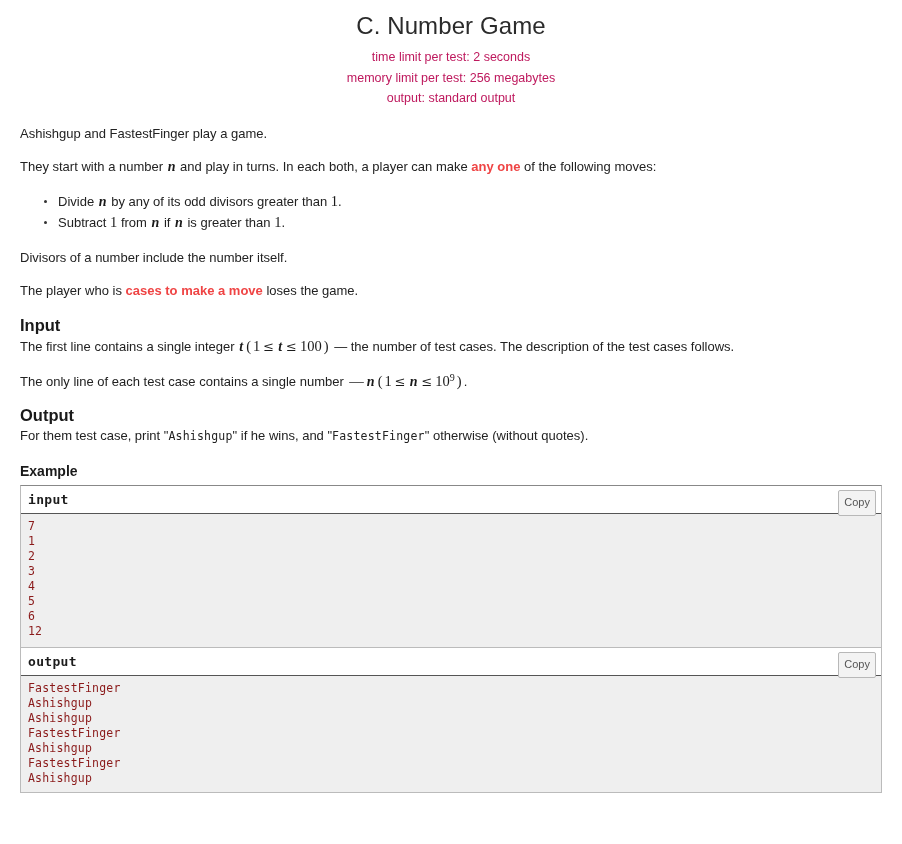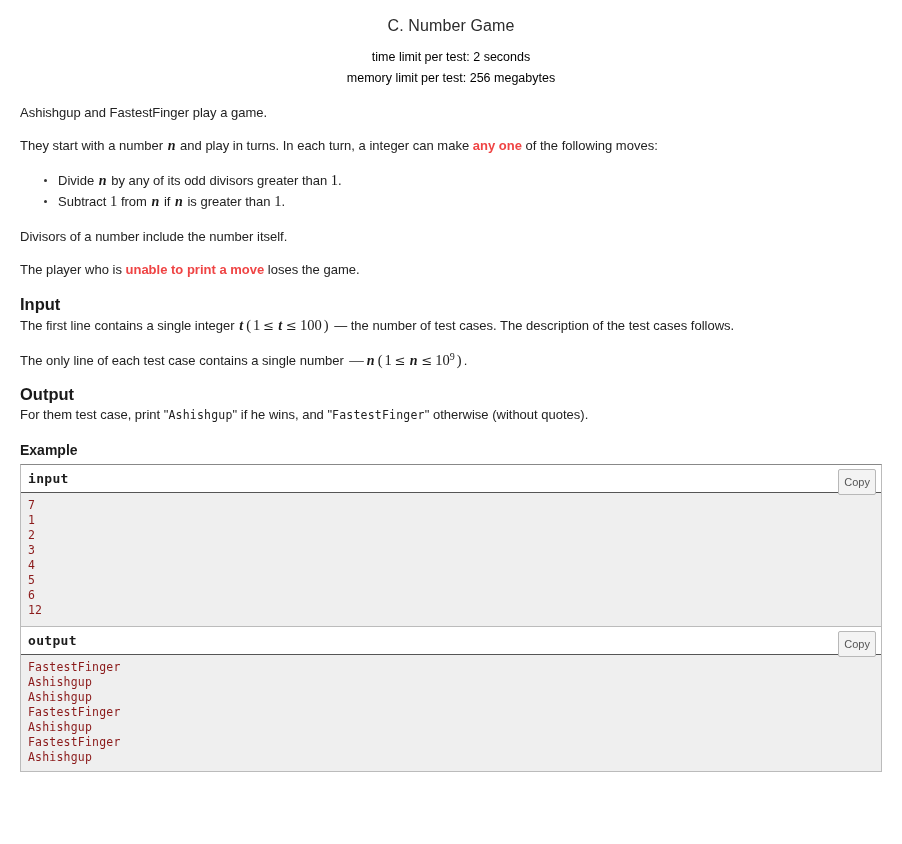--- a/index.html
+++ b/index.html
@@ -23,31 +23,31 @@
     padding: 0;
     box-sizing: border-box;
   }
 
   
   .header {
     text-align: center;
     padding-top: 13px;
   }
   .header .title {
-    font-size: 16px;
+    font-size: 24px;
     font-weight: normal;
     color: #2b2b2b;
     line-height: 26px;
     margin: 0 0 8px 0;
     letter-spacing: 0.1px;
   }
   .header .prop {
     font-size: 12.5px;
     line-height: 20.5px;
-    color: #000000;
+    color: #be185d;
   }
 
   
   .legend {
     padding: 0 20px 0 20px;
     margin-top: 16px;
   }
   .legend p {
     margin: 0 0 16px 0;
     line-height: 17px;
@@ -195,36 +195,37 @@
 </style>
 </head>
 <body>
 
 <div class="problem-statement">
 
   <div class="header">
     <div class="title">C. Number Game</div>
     <div class="prop">time limit per test: 2 seconds</div>
     <div class="prop">memory limit per test: 256 megabytes</div>
+    <div class="prop">output: standard output</div>
   </div>
 
   <div class="legend">
 
     <p><span>Ashishgup and FastestFinger play a game.</span></p>
 
-    <p><span>They start with a number </span><span class="mi">n</span><span> and play in turns. In each turn, a integer can make </span><b>any one</b><span> of the following moves:</span></p>
+    <p><span>They start with a number </span><span class="mi">n</span><span> and play in turns. In each both, a player can make </span><b>any one</b><span> of the following moves:</span></p>
 
     <ul>
       <li><span>Divide </span><span class="mi">n</span><span> by any of its odd divisors greater than </span><span class="mn">1</span><span>.</span></li>
       <li><span>Subtract </span><span class="mn">1</span><span> from </span><span class="mi">n</span><span> if </span><span class="mi">n</span><span> is greater than </span><span class="mn">1</span><span>.</span></li>
     </ul>
 
     <p><span>Divisors of a number include the number itself.</span></p>
 
-    <p><span>The player who is </span><b>unable to print a move</b><span> loses the game.</span></p>
+    <p><span>The player who is </span><b>cases to make a move</b><span> loses the game.</span></p>
 
 
     <div class="section-block">
       <div class="section-title">Input</div>
       <p><span>The first line contains a single integer </span><span class="mi">t</span><span class="mo">(</span><span class="mn">1</span><span class="mrel">≤</span><span class="mi">t</span><span class="mrel">≤</span><span class="mn">100</span><span class="mo">)</span><span> — the number of test cases. The description of the test cases follows.</span></p>
       <p><span>The only line of each test case contains a single number </span><span class="mo">—</span><span class="mi">n</span><span class="mo">(</span><span class="mn">1</span><span class="mrel">≤</span><span class="mi">n</span><span class="mrel">≤</span><span class="mn">10</span><span class="msup">9</span><span class="mo">)</span><span>.</span></p>
     </div>
 
     <div class="section-block">
       <div class="section-title">Output</div>

